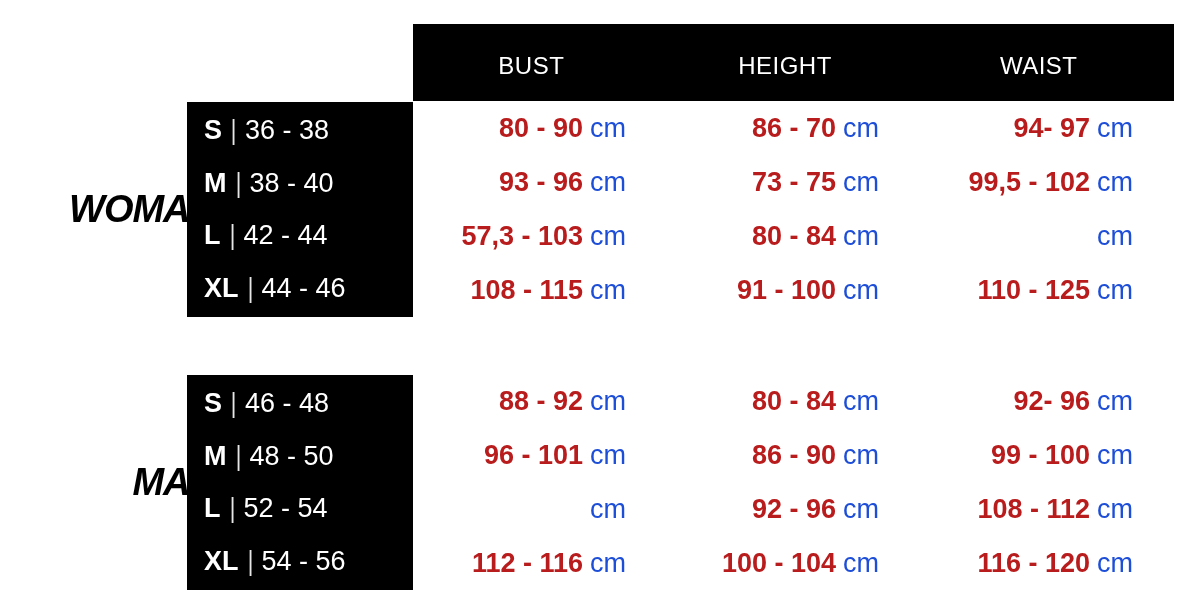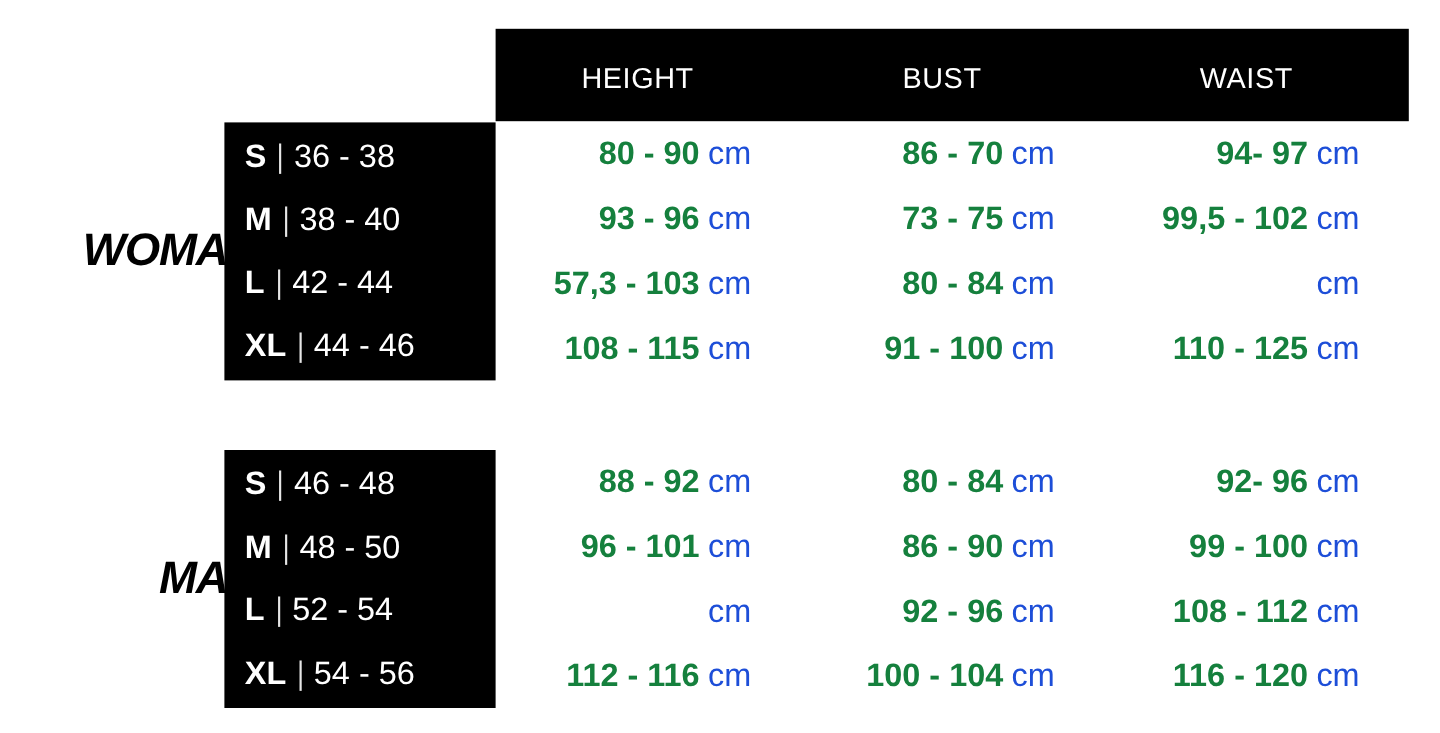--- a/index.html
+++ b/index.html
@@ -43,31 +43,31 @@
   
   .data-grid {
     position:absolute; left:413px; width:761px; height:215px;
     display:grid; grid-template-columns:254px 253px 254px;
     grid-template-rows:repeat(4, 53.75px);
   }
   .cell {
     display:flex; align-items:center; justify-content:flex-end;
     padding-right:41px; white-space:nowrap;
   }
-  .val { font-size:27px; font-weight:700; color:#15803d; }
+  .val { font-size:27px; font-weight:700; color:#b91c1c; }
   .unit { font-size:27px; font-weight:400; color:#1d4ed8; margin-left:7px; }
 </style>
 </head>
 <body>
 
 <div class="page">
 
   <div class="header-box">
+    <div class="header-cell">BUST</div>
     <div class="header-cell">HEIGHT</div>
-    <div class="header-cell">BUST</div>
     <div class="header-cell">WAIST</div>
   </div>
 
   <div class="gender-label woman-pos">WOMAN</div>
 
   <div class="size-box woman-pos">
     <div class="size-row">
       <span class="size-letter">S</span>
       <span class="size-sep">|</span>
       <span class="size-range">36 - 38</span>

